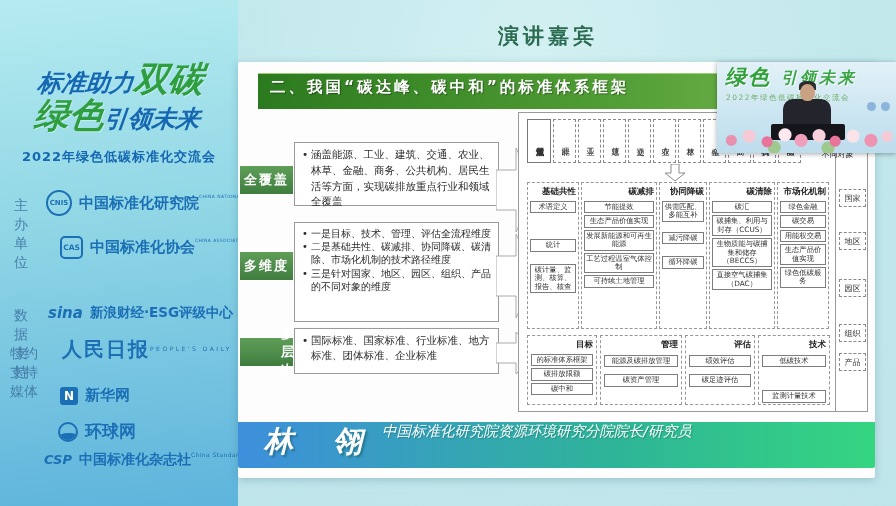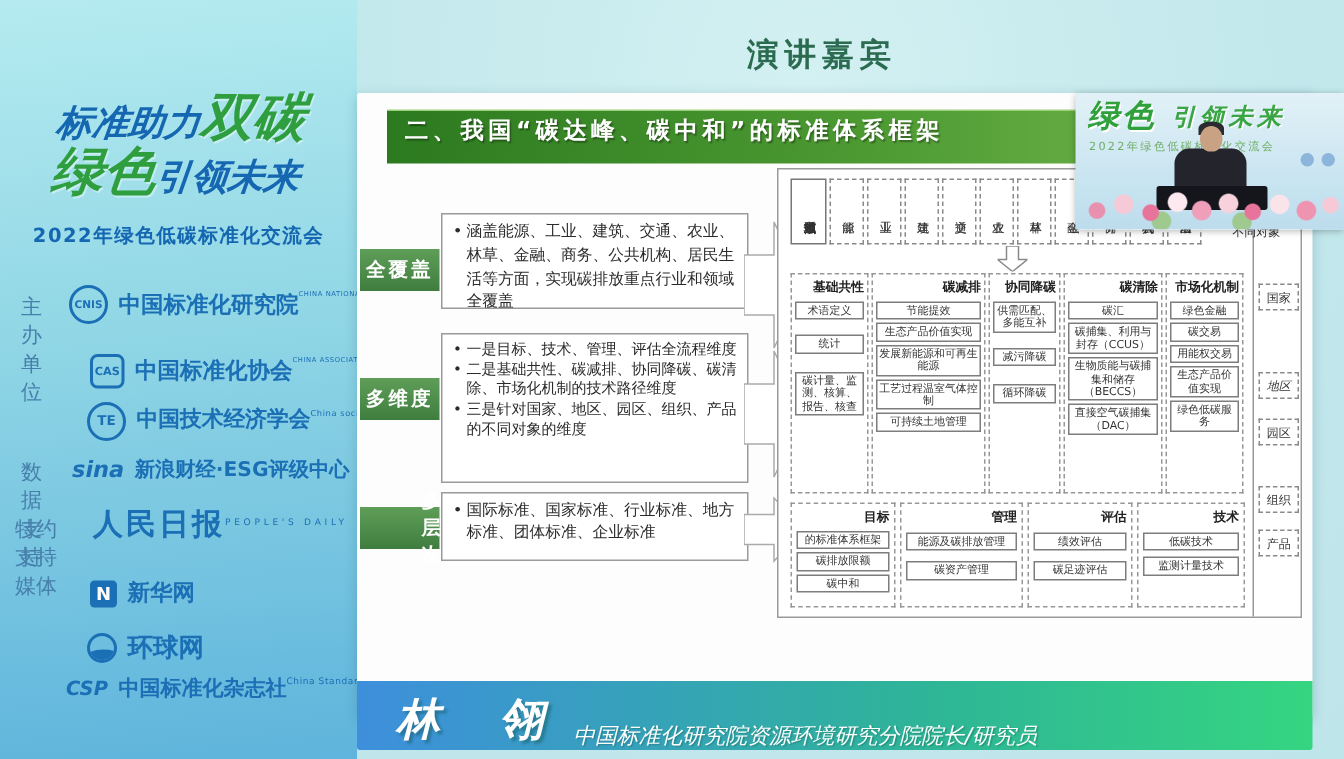--- a/index.html
+++ b/index.html
@@ -83,23 +83,23 @@
   .bcol { border:1px dashed #979797; padding:2px 3px; }
   .bcol:nth-child(1){width:70px} .bcol:nth-child(2){width:82px}
   .bcol:nth-child(3){width:70px} .bcol:nth-child(4){width:72px}
   .divider { position:absolute; left:316px; top:0; height:298px; border-left:1px solid #9a9a9a; }
   .obj-label { position:absolute; left:301px; top:36px; width:35px; text-align:center;
                font-size:8px; color:#333; }
   .obj { position:absolute; left:320px; width:27px; height:18px; border:1px dashed #8a8a8a;
          font-size:8px; color:#333; display:flex; align-items:center; justify-content:center; }
 
   
-  .speaker-bar { position:absolute; left:0; top:392px; width:637px; height:46px;
+  .speaker-bar { position:absolute; left:0; top:360px; width:637px; height:46px;
                  background:linear-gradient(90deg,#3e8fdc 0%, #2eb597 60%, #35d581 100%);
-                 display:flex; align-items:flex-end; padding-left:26px; gap:20px;
+                 display:flex; align-items:flex-start; padding-left:26px; gap:20px;
                  border-radius:0 0 2px 2px; }
   .sp-name { color:#fff; font-size:29px; font-weight:bold; font-style:italic;
              word-spacing:30px; text-shadow:2px 2px 2px rgba(0,60,40,.35); white-space:nowrap; }
   .sp-title { color:#fff; font-size:14.5px; font-style:italic;
               text-shadow:1px 1px 1px rgba(0,60,40,.3); white-space:nowrap; }
 
   
   .video { position:absolute; left:717px; top:62px; width:179px; height:91px; z-index:5;
            background:linear-gradient(180deg,#e2f1f7 0%, #c6e3f0 70%, #bddcec 100%);
            overflow:hidden; box-shadow:0 1px 5px rgba(0,0,0,.35); }
@@ -155,27 +155,20 @@
         <span class="osub">CHINA NATIONAL INSTITUTE OF STANDARDIZATION</span>
       </span>
     </div>
     <div class="orgrow" style="left:60px; top:236px;">
       <span class="lg-square">CAS</span>
       <span class="orgcol">
         <span class="oname">中国标准化协会</span>
         <span class="osub">CHINA ASSOCIATION FOR STANDARDIZATION</span>
       </span>
     </div>
-    <div class="orgrow" style="left:58px; top:268px;">
-      <span class="lg-circle" style="font-size:9px;">TE</span>
-      <span class="orgcol">
-        <span class="oname" style="font-size:14.5px;">中国技术经济学会</span>
-        <span class="osub" style="font-size:5.5px;">China society of technology economist</span>
-      </span>
-    </div>
 
     <div class="glabel" style="left:14px; top:306px;">数据支持</div>
     <div class="orgrow" style="left:48px; top:304px;">
       <span class="lg-text">sina</span>
       <span class="oname" style="font-size:13.5px;">新浪财经·ESG评级中心</span>
     </div>
 
     <div class="glabel" style="left:10px; top:344px; width:30px;">特约支持媒体</div>
     <div class="orgrow" style="left:62px; top:338px;">
       <span class="orgcol" style="align-items:center;">
@@ -244,21 +237,21 @@
         <div class="vbox dom">居民生活</div>
       </div>
       <svg class="darrow" width="20" height="17">
         <polygon points="6,0 14,0 14,9 20,9 10,17 0,9 6,9" fill="#fff" stroke="#8a8a8a" stroke-width="1"></polygon>
       </svg>
 
       <div class="pcols">
         <div class="pcol">
           <div class="phead">基础共性</div>
           <div class="pitem">术语定义</div>
-          <div class="pitem" style="margin-top:8px;">统计</div>
+          <div class="pitem" style="margin-top:24px;">统计</div>
           <div class="pitem" style="margin-top:10px;">碳计量、监测、核算、报告、核查</div>
         </div>
         <div class="pcol">
           <div class="phead">碳减排</div>
           <div class="pitem">节能提效</div>
           <div class="pitem">生态产品价值实现</div>
           <div class="pitem">发展新能源和可再生能源</div>
           <div class="pitem">工艺过程温室气体控制</div>
           <div class="pitem">可持续土地管理</div>
         </div>
@@ -298,28 +291,28 @@
           <div class="pitem" style="margin-top:7px;">碳资产管理</div>
         </div>
         <div class="bcol">
           <div class="phead">评估</div>
           <div class="pitem" style="margin-top:4px;">绩效评估</div>
           <div class="pitem" style="margin-top:7px;">碳足迹评估</div>
         </div>
         <div class="bcol">
           <div class="phead">技术</div>
           <div class="pitem" style="margin-top:4px;">低碳技术</div>
-          <div class="pitem" style="margin-top:4px;">监测计量技术</div>
+          <div class="pitem" style="margin-top:23px;">监测计量技术</div>
         </div>
       </div>
 
       <div class="divider"></div>
       <div class="obj-label">不同对象</div>
       <div class="obj" style="top:76px;">国家</div>
-      <div class="obj" style="top:135px;font-style:italic;">地区</div>
+      <div class="obj" style="top:119px;">地区</div>
       <div class="obj" style="top:166px;">园区</div>
       <div class="obj" style="top:211px;">组织</div>
       <div class="obj" style="top:240px;">产品</div>
     </div>
 
     <div class="speaker-bar">
       <span class="sp-name">林 翎</span>
       <span class="sp-title">中国标准化研究院资源环境研究分院院长/研究员</span>
     </div>
   </main>

